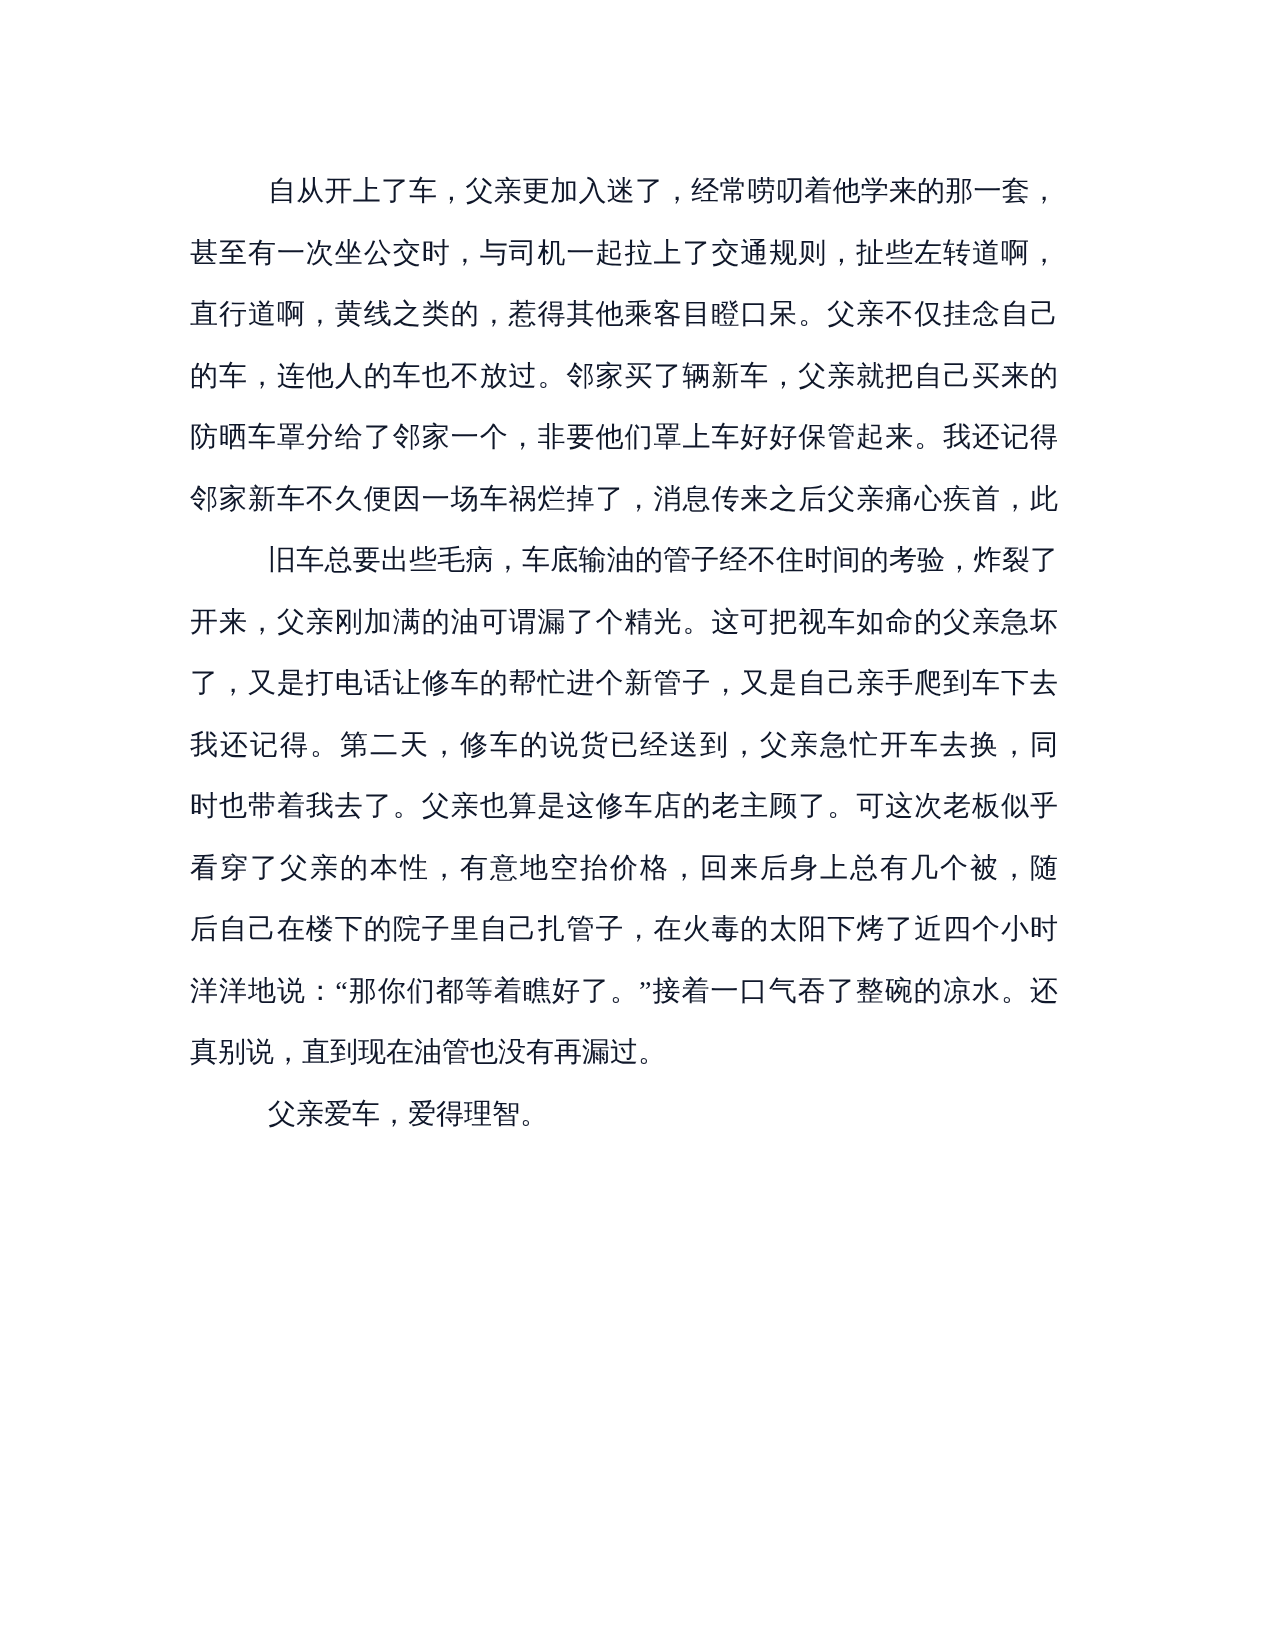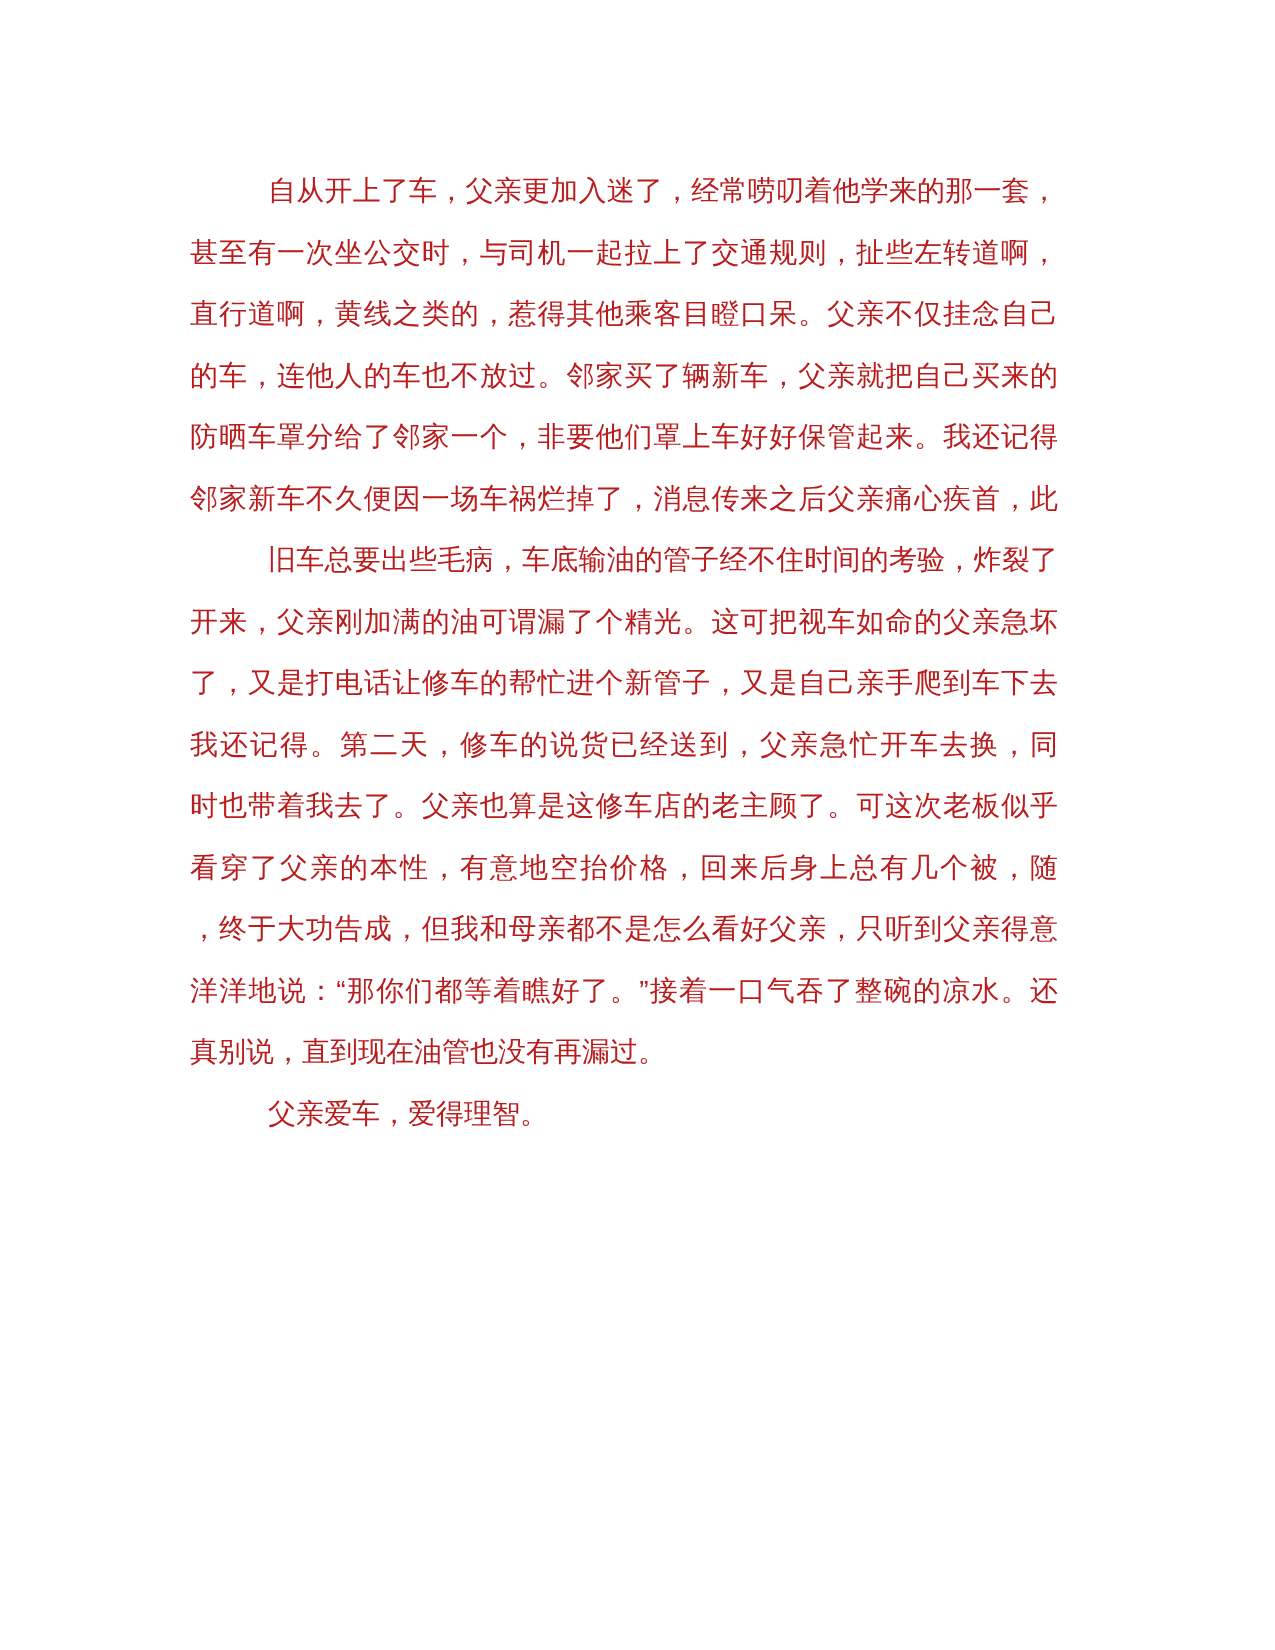--- a/index.html
+++ b/index.html
@@ -19,23 +19,23 @@
     top: 0;
     width: 1275px;
     height: 1650px;
     background: #ffffff;
   }
   .doc-body {
     position: absolute;
     left: 190px;
     top: 160px;
     width: 868px;
-    font-family: Liberation Sans, sans-serif;
+    font-family: Liberation Serif, serif;
     font-size: 28px;
-    color: #b91c1c;
+    color: #0f172a;
     font-weight: 400;
   }
   .para {
     margin: 0;
     padding: 0;
   }
   .line {
     line-height: 61.5px;
     height: 61.5px;
     text-align: justify;
@@ -63,21 +63,21 @@
         <div class="line">防晒车罩分给了邻家一个，非要他们罩上车好好保管起来。我还记得</div>
         <div class="line">邻家新车不久便因一场车祸烂掉了，消息传来之后父亲痛心疾首，此</div>
       </div>
       <div class="para">
         <div class="line first">旧车总要出些毛病，车底输油的管子经不住时间的考验，炸裂了</div>
         <div class="line">开来，父亲刚加满的油可谓漏了个精光。这可把视车如命的父亲急坏</div>
         <div class="line">了，又是打电话让修车的帮忙进个新管子，又是自己亲手爬到车下去</div>
         <div class="line">我还记得。第二天，修车的说货已经送到，父亲急忙开车去换，同</div>
         <div class="line">时也带着我去了。父亲也算是这修车店的老主顾了。可这次老板似乎</div>
         <div class="line">看穿了父亲的本性，有意地空抬价格，回来后身上总有几个被，随</div>
-        <div class="line">，终于大功告成，但我和母亲都不是怎么看好父亲，只听到父亲得意</div>
+        <div class="line">后自己在楼下的院子里自己扎管子，在火毒的太阳下烤了近四个小时</div>
         <div class="line">洋洋地说：“那你们都等着瞧好了。”接着一口气吞了整碗的凉水。还</div>
         <div class="line plast">真别说，直到现在油管也没有再漏过。</div>
       </div>
       <div class="para">
         <div class="line first plast">父亲爱车，爱得理智。</div>
       </div>
     </div>
 </div>
 
 </body></html>

